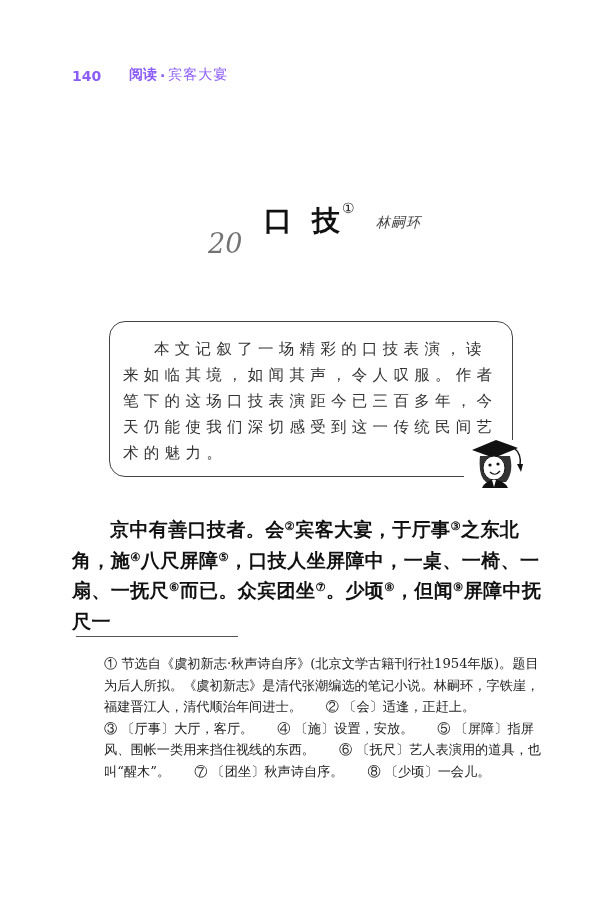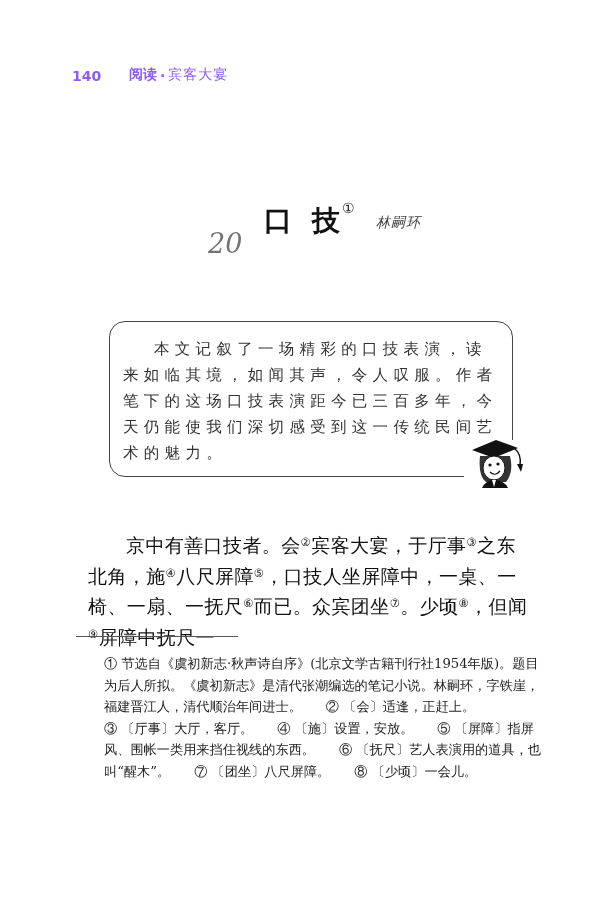--- a/index.html
+++ b/index.html
@@ -126,21 +126,21 @@
     .body-text {
       position: absolute;
       left: 72px;
       top: 514px;
       width: 474px;
       font-size: 19px;
       line-height: 30.5px;
       color: #111;
       letter-spacing: 0.4px;
     }
-    .body-text p { margin: 16px; text-indent: 2em; }
+    .body-text p { margin: 0; text-indent: 2em; font-weight: bold; }
     .body-text sup, .fn sup {
       font-size: 0.6em;
       vertical-align: 0.55em;
       line-height: 0;
     }
 
     .fn-rule {
       position: absolute;
       left: 76px;
       top: 636px;
@@ -203,14 +203,14 @@
 </svg>
 
 <div class="body-text">
   <p><span>京中有善口技者。会</span><sup>②</sup><span>宾客大宴，于厅事</span><sup>③</sup><span>之东北角，施</span><sup>④</sup><span>八尺屏障</span><sup>⑤</sup><span>，口技人坐屏障中，一桌、一椅、一扇、一抚尺</span><sup>⑥</sup><span>而已。众宾团坐</span><sup>⑦</sup><span>。少顷</span><sup>⑧</sup><span>，但闻</span><sup>⑨</sup><span>屏障中抚尺一</span></p>
 </div>
 
 <div class="fn-rule"></div>
 
 <div class="footnotes">
   <p><span>① 节选自《虞初新志·秋声诗自序》(北京文学古籍刊行社1954年版)。题目为后人所拟。《虞初新志》是清代张潮编选的笔记小说。林嗣环，字铁崖，福建晋江人，清代顺治年间进士。</span><span class="fn-gap"></span><span>② 〔会〕适逢，正赶上。</span></p>
-  <p><span>③ 〔厅事〕大厅，客厅。</span><span class="fn-gap"></span><span>④ 〔施〕设置，安放。</span><span class="fn-gap"></span><span>⑤ 〔屏障〕指屏风、围帐一类用来挡住视线的东西。</span><span class="fn-gap"></span><span>⑥ 〔抚尺〕艺人表演用的道具，也叫“醒木”。</span><span class="fn-gap"></span><span>⑦ 〔团坐〕八尺屏障。</span><span class="fn-gap"></span><span>⑧ 〔少顷〕一会儿。</span></p>
+  <p><span>③ 〔厅事〕大厅，客厅。</span><span class="fn-gap"></span><span>④ 〔施〕设置，安放。</span><span class="fn-gap"></span><span>⑤ 〔屏障〕指屏风、围帐一类用来挡住视线的东西。</span><span class="fn-gap"></span><span>⑥ 〔抚尺〕艺人表演用的道具，也叫“醒木”。</span><span class="fn-gap"></span><span>⑦ 〔团坐〕秋声诗自序。</span><span class="fn-gap"></span><span>⑧ 〔少顷〕一会儿。</span></p>
 </div>
 
 </body></html>

